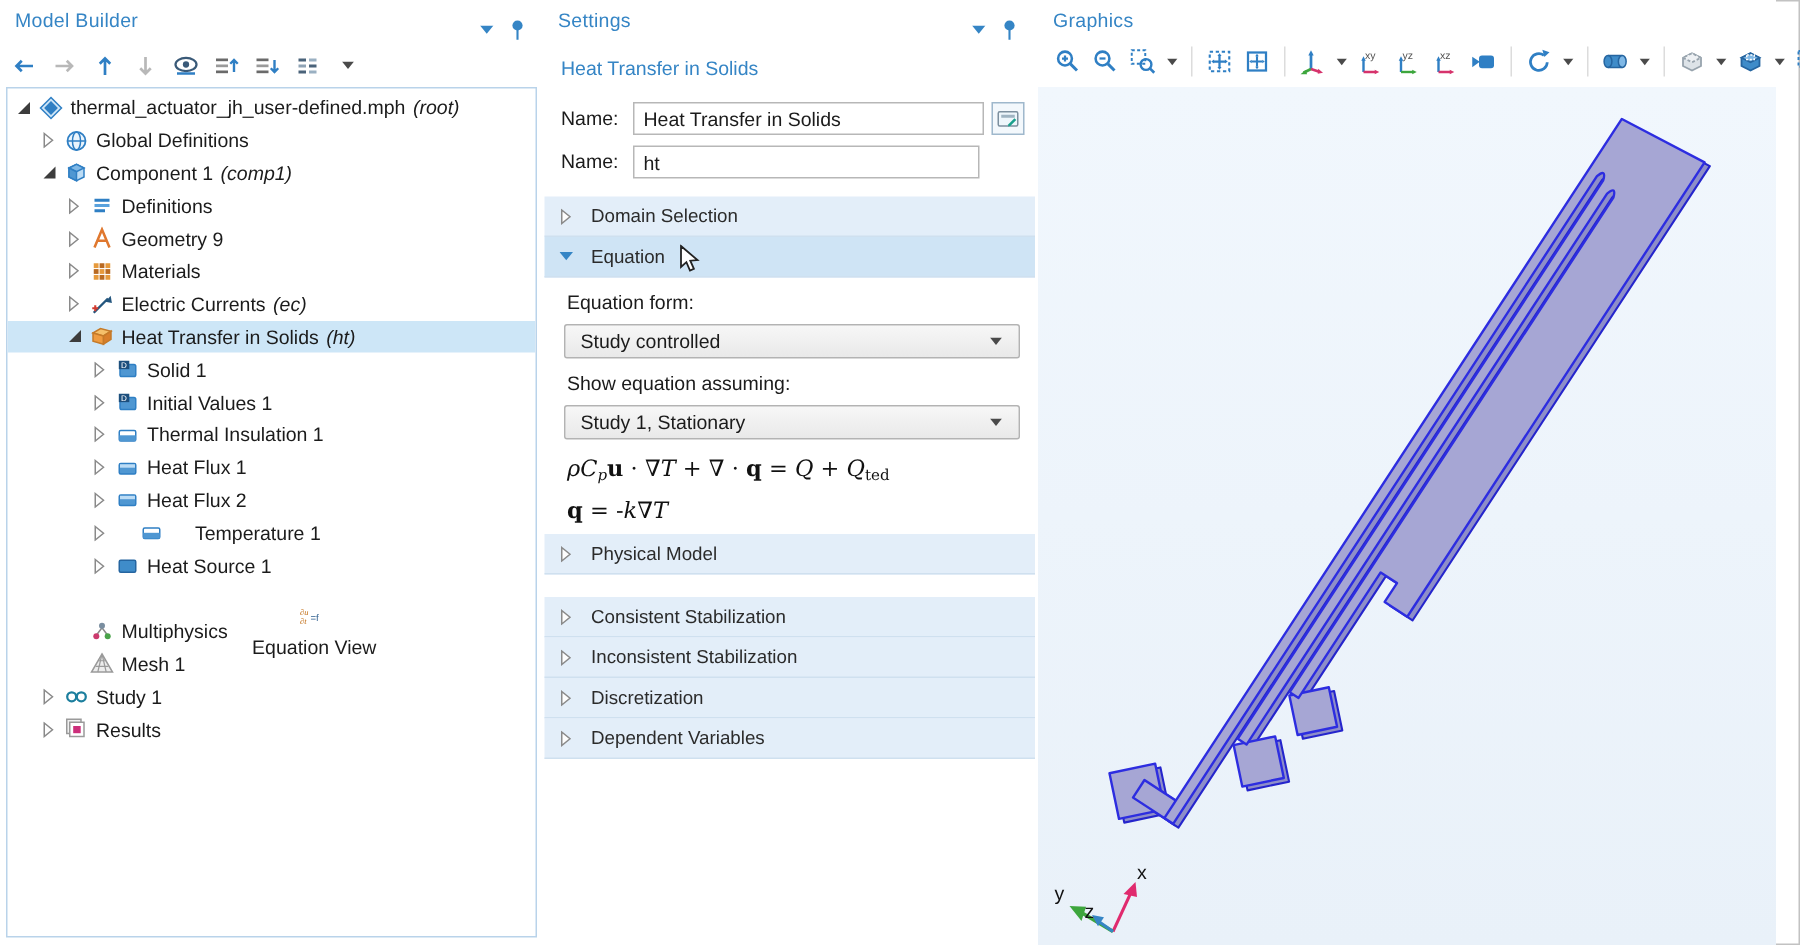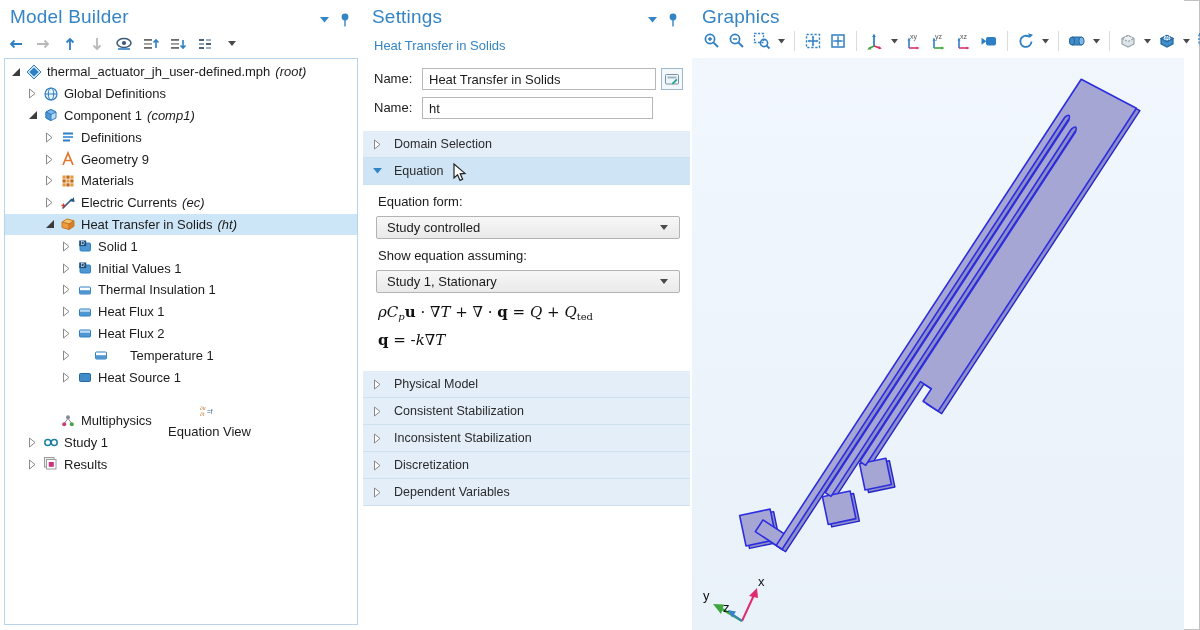--- a/index.html
+++ b/index.html
@@ -3,21 +3,21 @@
 <meta charset="utf-8">
 <style>
   html,body{margin:0;padding:0}
   body{width:1200px;height:630px;position:relative;overflow:hidden;
        font-family:"Liberation Sans",sans-serif;background:#fff;
        box-shadow:inset 0 0 0 1px #c2c2c2}
   .panel{position:absolute;top:0;bottom:0;background:#fff}
   #mb-panel{left:0;width:362px;border-right:1px solid #d9e2ec}
   #settings-panel{left:362px;width:330px;border-right:1px solid #d9e2ec}
   #graphics-panel{left:692px;right:16px}
-  .phead{position:absolute;top:6px;left:10px;font-size:19px;font-weight:400;color:var(--accent);letter-spacing:.2px}
+  .phead{position:absolute;top:6px;left:10px;font-size:13px;font-weight:400;color:var(--accent);letter-spacing:.2px}
   .hicons{position:absolute;top:13px;display:flex;gap:10px;align-items:center}
   #mb-panel .hicons{right:12px}
   #settings-panel .hicons{right:14px}
   svg{display:block}
   
   #mb-toolbar{position:absolute;top:32px;left:6px;display:flex;align-items:center;gap:7px;height:24px}
   .tbi{width:20px;height:20px;display:flex;align-items:center;justify-content:center}
   .sep{width:1px;height:20px;background:#dcdcdc;margin:0 3px}
   
   #treebox{position:absolute;left:4px;right:4px;top:58px;bottom:5px;border:1px solid #b9d3ea;background:#fff;padding-top:2px;overflow:hidden}
@@ -378,20 +378,30 @@
         <span class="ticn">
           <svg width="16" height="16" viewBox="0 0 16 16">
             <path d="M8 5.5 L4.6 10 M8 5.5 L11.4 10" stroke="#8a8a8a" stroke-width="1"></path>
             <circle cx="8" cy="4.2" r="2" fill="#7a8ea0"></circle>
             <circle cx="4.2" cy="11.2" r="2" fill="#cc3b6e"></circle>
             <circle cx="11.8" cy="11.2" r="2" fill="#4aa34a"></circle>
           </svg>
         </span>
         <span>Multiphysics</span>
       </div>
+      <div class="trow" style="padding-left: 40px;">
+        <span class="texp"></span>
+        <span class="ticn">
+          <svg width="16" height="16" viewBox="0 0 16 16">
+            <path d="M8 2 L15 14 H1 Z" fill="#ececec" stroke="#9a9a9a"></path>
+            <path d="M8 2 L5.2 14 M8 2 L10.8 14 M3.8 10.2 H12.2 M5.8 6.5 H10.2" stroke="#9a9a9a" stroke-width=".8" fill="none"></path>
+          </svg>
+        </span>
+        <span>Mesh 1</span>
+      </div>
       <div class="trow" style="padding-left: 23px;">
         <span class="texp">
           <svg width="9" height="11">
             <path d="M1.5 1 L7 5.5 L1.5 10 Z" fill="#fdfdfd" stroke="#8a8a8a"></path>
           </svg>
         </span>
         <span class="ticn">
           <svg width="16" height="16" viewBox="0 0 16 16">
             <circle cx="4.8" cy="8.5" r="3" fill="none" stroke="#1d7f9e" stroke-width="1.5"></circle>
             <circle cx="11.2" cy="8.5" r="3" fill="none" stroke="#1d7f9e" stroke-width="1.5"></circle>
@@ -484,21 +494,21 @@
         <svg width="9" height="6">
           <path d="M0 0 L8 0 L4 5 Z" fill="#4a4a4a"></path>
         </svg>
       </span>
   </div>
 
   <div class="eqline" id="eq-line-1" style="top:303px"><span class="it">ρ</span><span class="it">C</span><span class="sub it">p</span><span class="bf">u</span><span> · </span><span>∇</span><span class="it">T</span><span> + </span><span>∇</span><span> · </span><span class="bf">q</span><span> = </span><span class="it">Q</span><span> + </span><span class="it">Q</span><span class="sub">ted</span></div>
   <div class="eqline" id="eq-line-2" style="top:331px"><span class="bf">q</span><span> = -</span><span class="it">k</span><span>∇</span><span class="it">T</span></div>
 
   <div id="sections-bottom">
-      <div class="secbar" style="top: 371px;">
+      <div class="secbar" style="top: 356px;">
         <span class="texp">
           <svg width="9" height="11">
             <path d="M1.5 1 L7 5.5 L1.5 10 Z" fill="#fdfdfd" stroke="#8a8a8a"></path>
           </svg>
         </span>
         <span>Physical Model</span>
       </div>
       <div class="secbar" style="top: 398px;">
         <span class="texp">
           <svg width="9" height="11">

